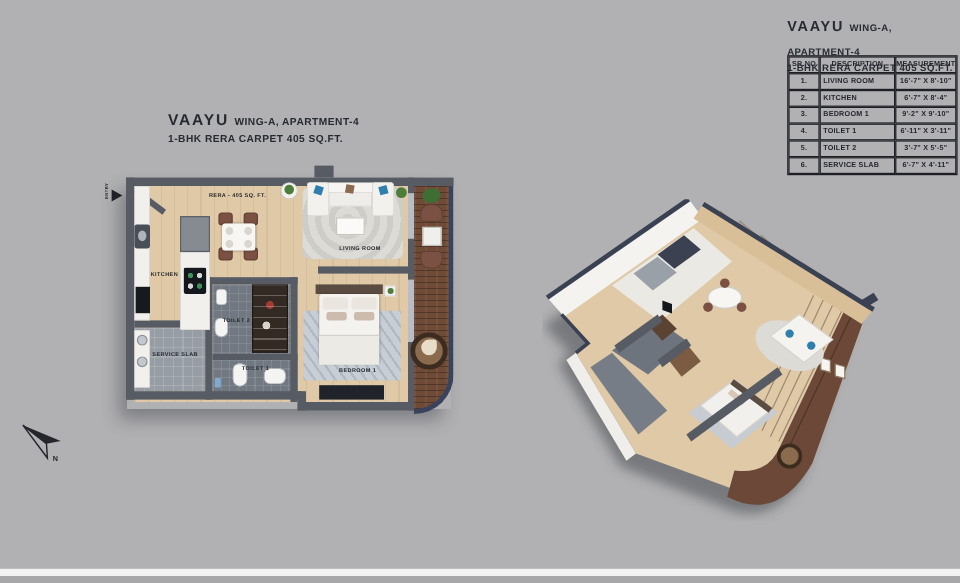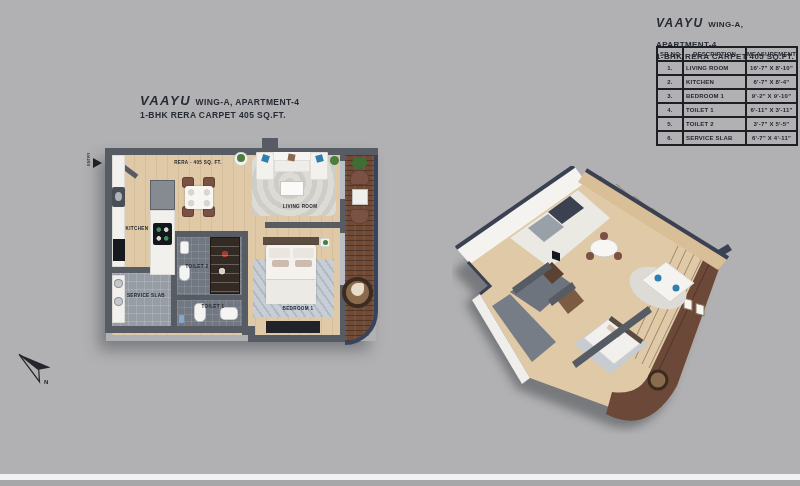--- a/index.html
+++ b/index.html
@@ -2,21 +2,21 @@
 <html><head>
 <meta charset="utf-8">
 <style>
   html,body{margin:0;padding:0;}
   body{width:800px;height:486px;background:#b1b1b3;font-family:"Liberation Sans",sans-serif;overflow:hidden;}
   .sheet{position:relative;width:800px;height:486px;background:#b1b1b3;}
   .abs{position:absolute;}
 
   
   .title-block{color:#262a32;line-height:1.25;}
-  .brand{font-style:italic;font-weight:bold;font-size:13px;letter-spacing:1.5px;}
+  .brand{font-weight:bold;font-size:13px;letter-spacing:1.5px;}
   .title-rest{font-weight:bold;font-size:8.5px;letter-spacing:.4px;}
   .title-line2{font-weight:bold;font-size:8.5px;letter-spacing:.4px;}
 
   
   .mtable{display:grid;grid-template-columns:26px 63px 51px;border:1.5px solid #1d1f24;background:transparent;}
   .mtable .cell{border:0.8px solid #1d1f24;font-size:6px;font-weight:bold;color:#24272e;
     padding:3px 2px;display:flex;align-items:center;letter-spacing:.2px;}
   .mtable .c-sr{justify-content:center;}
   .mtable .c-head{justify-content:center;font-size:6px;}
   .mtable .c-meas{justify-content:center;white-space:nowrap;}

